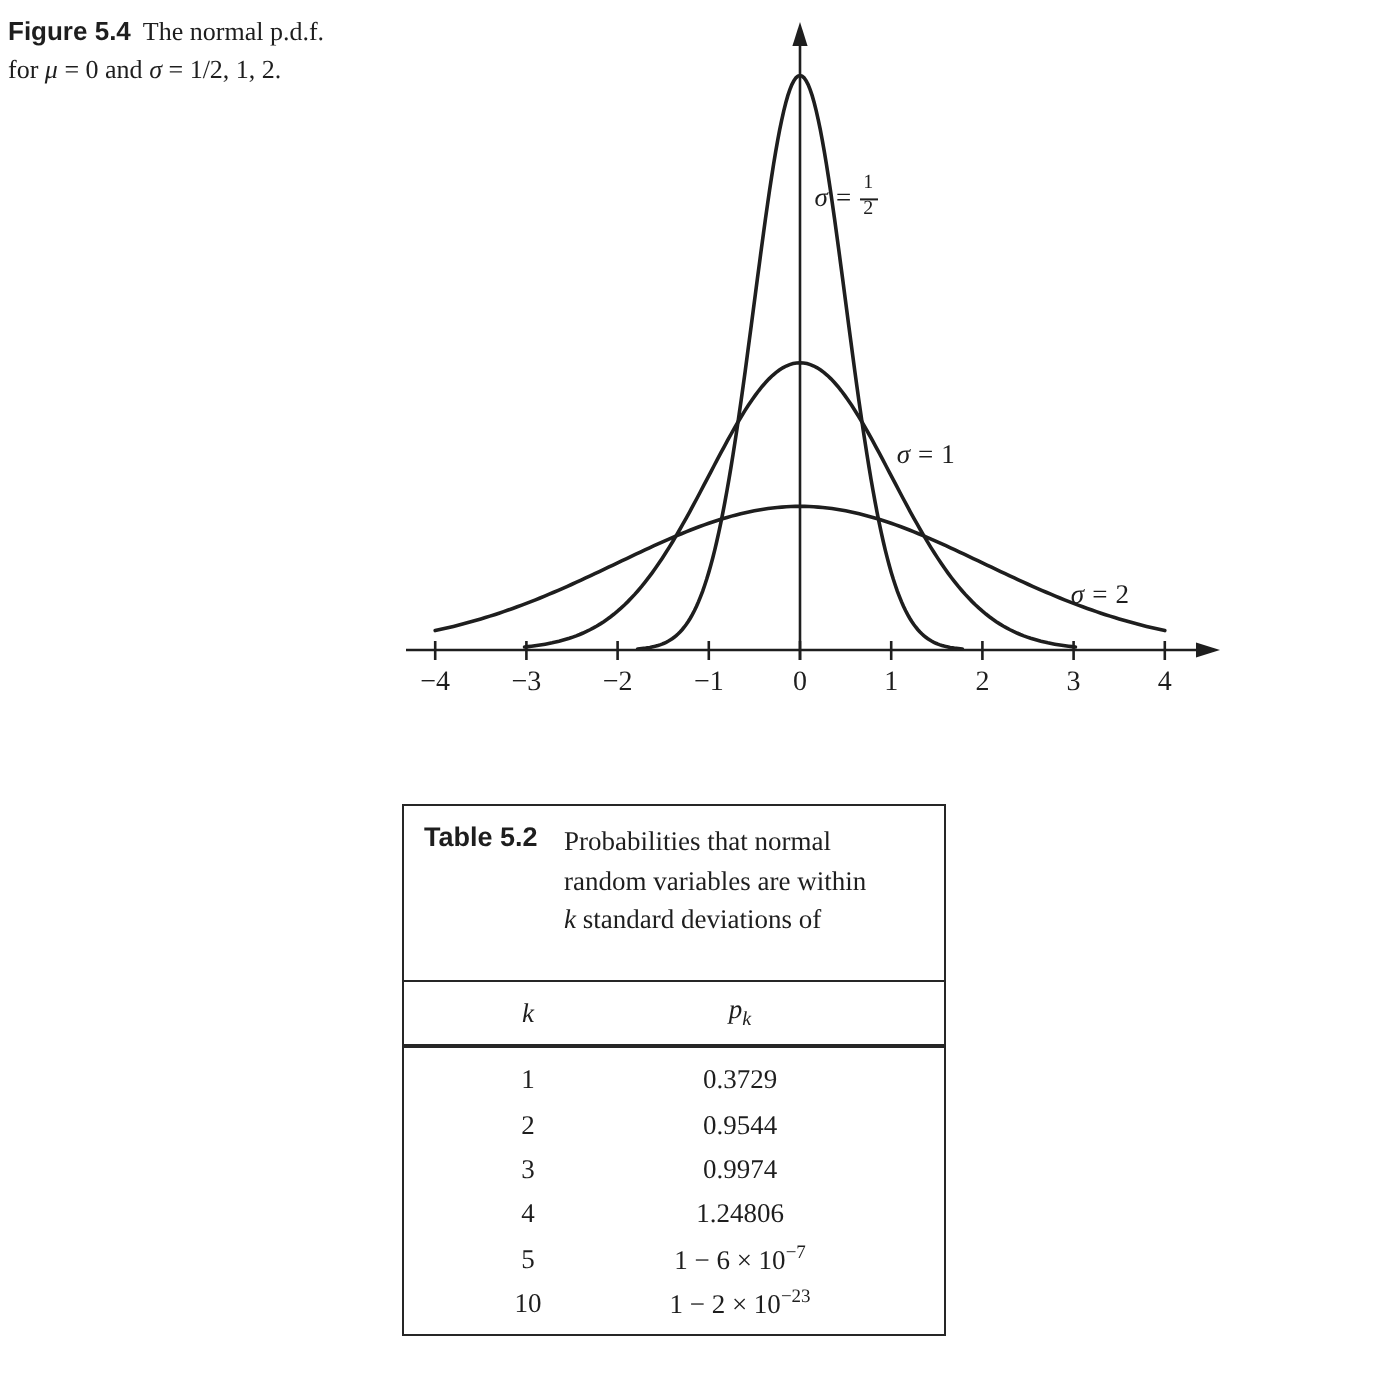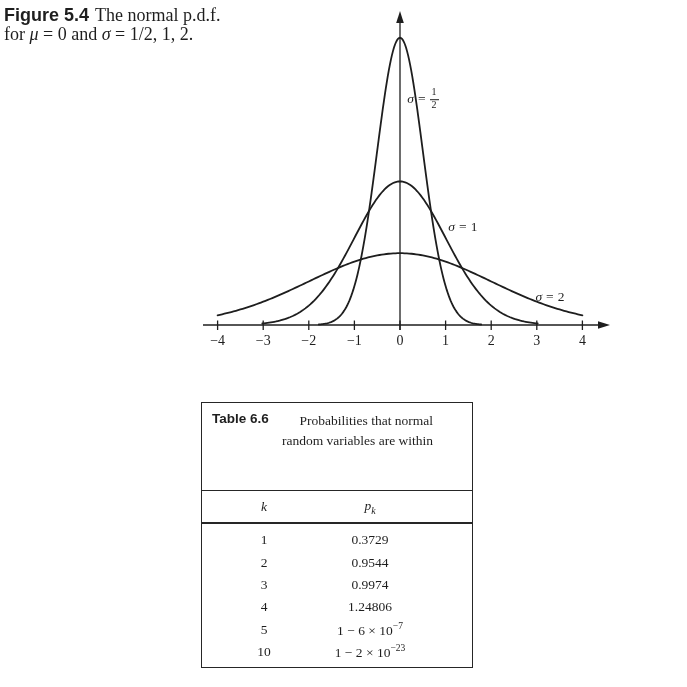--- a/index.html
+++ b/index.html
@@ -12,21 +12,21 @@
     font-family: "Liberation Serif", "DejaVu Serif", serif;
     overflow: hidden;
   }
   .mi { font-style: italic; font-family: "Liberation Serif", "DejaVu Serif", serif; }
 
   
   .fig-caption {
     position: absolute;
     left: 4px; top: 6px;
     width: 240px;
-    font-size: 18px;
+    font-size: 13px;
     line-height: 19px;
   }
   .fig-label {
     font-family: "Liberation Sans", "DejaVu Sans", sans-serif;
     font-weight: 700;
     margin-right: 6px;
   }
 
   
   #chart { position: absolute; left: 0; top: 0; width: 687px; height: 378px; }
@@ -67,21 +67,21 @@
     height: 88px;
     padding: 8px 4px 0 10px;
     border-bottom: 1px solid #262626;
   }
   .tbl-cap-label {
     flex: none;
     width: 70px;
     font-family: "Liberation Sans", "DejaVu Sans", sans-serif;
     font-weight: 700;
   }
-  .tbl-cap-text { line-height: 19.7px; text-align: right; }
+  .tbl-cap-text { line-height: 19.7px; }
   .tbl-header {
     display: grid;
     grid-template-columns: 100px 112px;
     padding-left: 12px;
     height: 31px;
     align-items: center;
     text-align: center;
     border-bottom: 2px solid #262626;
   }
   .hsub { font-size: 10px; }
@@ -151,24 +151,25 @@
         <div class="curve-label" style="left: 535.432px; top: 296.56px;">
           <em class="mi">σ</em>
           <span>=</span>
           <span>2</span>
         </div>
       </div>
   </div>
 
   <div class="tbl">
     <div class="tbl-caption">
-      <span class="tbl-cap-label">Table 6.6</span>
+      <span class="tbl-cap-label">Table 5.2</span>
       <div class="tbl-cap-text">
         <div>Probabilities that normal</div>
         <div>random variables are within</div>
+        <div><em class="mi">k</em><span> standard deviations of</span></div>
       </div>
     </div>
     <div class="tbl-header">
       <span><em class="mi">k</em></span>
       <span><em class="mi">p</em><sub class="hsub"><em class="mi">k</em></sub></span>
     </div>
     <div class="tbl-body" id="tbl-body">
         <div class="tbl-row">
           <span>1</span>
           <span>0.3729</span>

